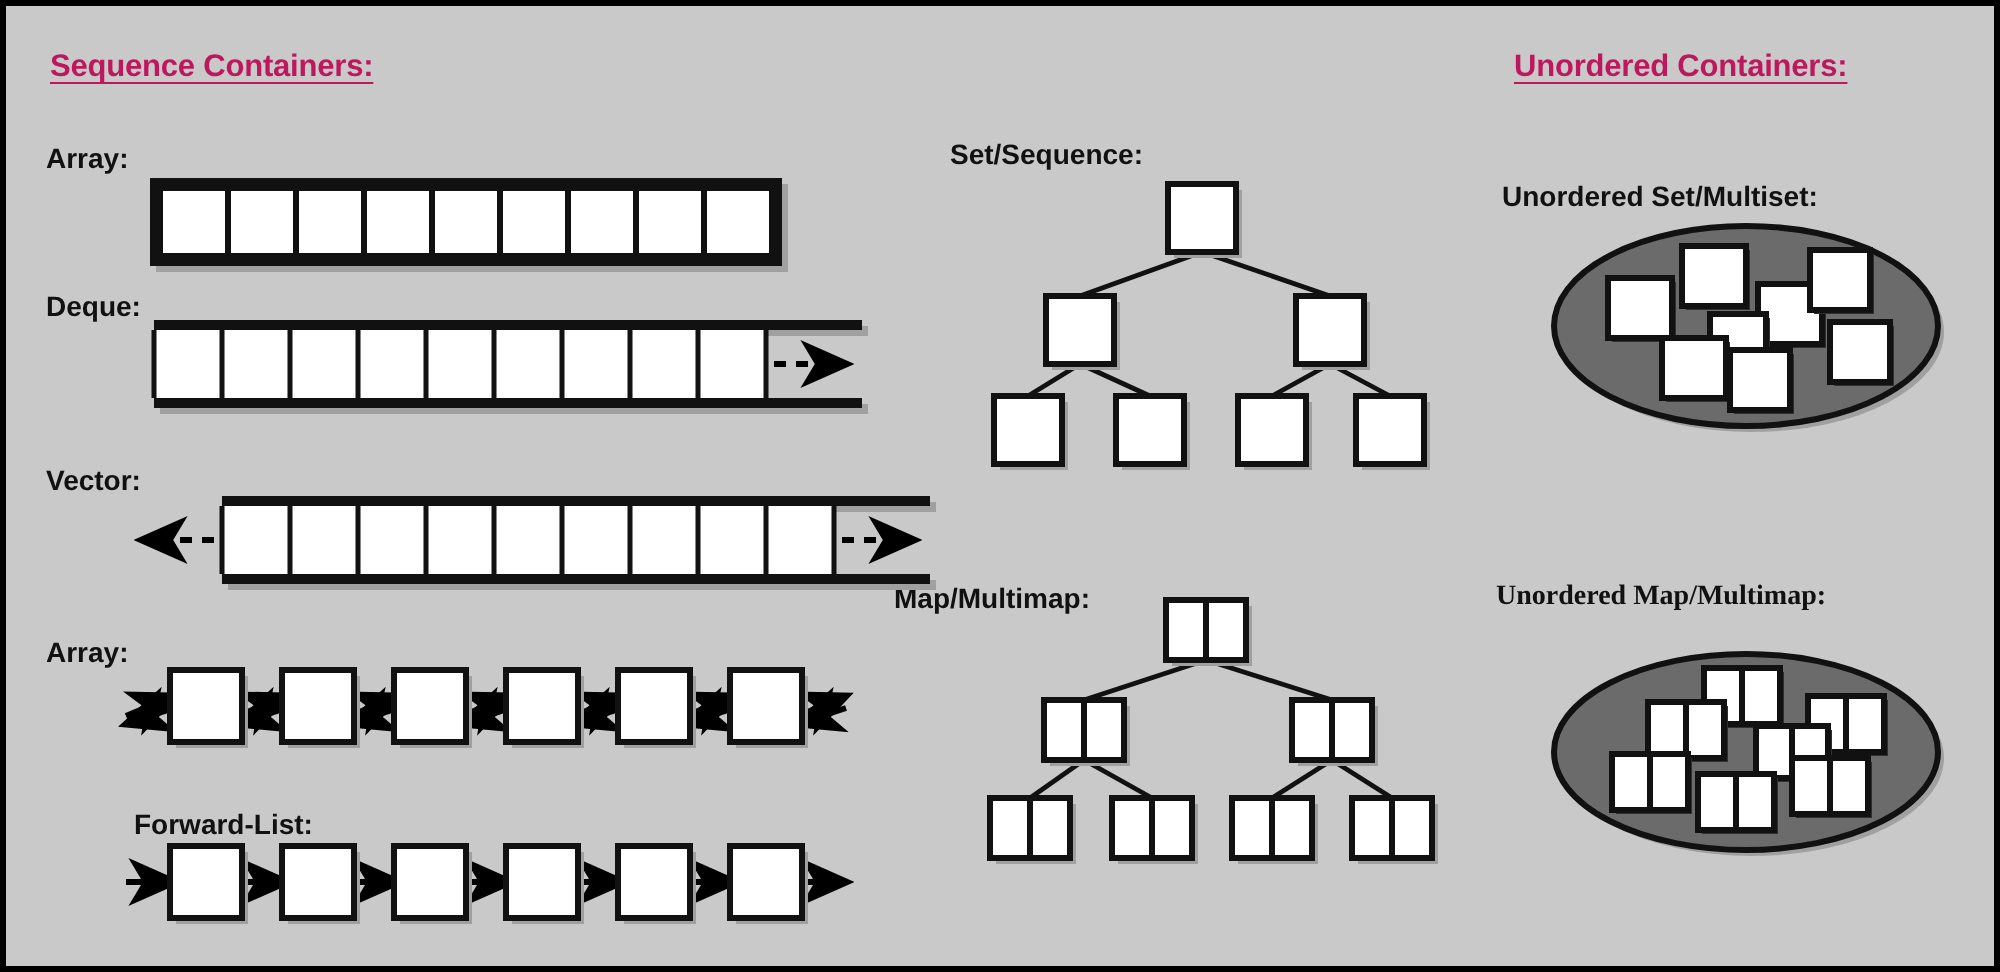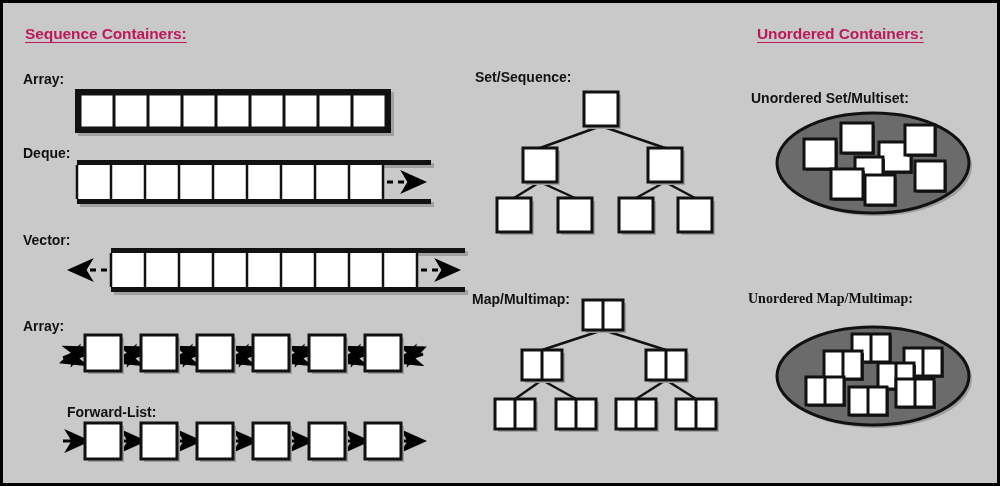--- a/index.html
+++ b/index.html
@@ -44,21 +44,21 @@
   <div class="col-head" style="left:22px;top:22px;">Sequence Containers:</div>
   <div class="col-head" style="left:722px;top:22px;margin-left:32px;">Unordered Containers:</div>
 
   <div class="sub-label" style="left:20px;top:68px;">Array:</div>
   <div class="sub-label" style="left:20px;top:142px;">Deque:</div>
   <div class="sub-label" style="left:20px;top:229px;">Vector:</div>
   <div class="sub-label" style="left:20px;top:315px;">Array:</div>
   <div class="sub-label" style="left:36px;top:401px;margin-left:28px;">Forward-List:</div>
 
   <div class="sub-label" style="left:472px;top:66px;">Set/Sequence:</div>
-  <div class="sub-label" style="left:469px;top:288px;">Map/Multimap:</div>
+  <div class="sub-label" style="left:444px;top:288px;">Map/Multimap:</div>
 
   <div class="sub-label" style="left:748px;top:66px;margin-top:21px;">Unordered Set/Multiset:</div>
   <div class="sub-label" style="left:745px;top:288px;font-family:Liberation Serif, serif;">Unordered Map/Multimap:</div>
 
   <svg class="gfx" id="gfx" width="1000" height="486" style="left:0;top:0;">
       <defs>
         <marker id="ah" markerWidth="9" markerHeight="9" refX="7.6" refY="4" orient="auto">
           <path d="M0,0 L9,4 L0,8 L2.4,4 Z" fill="#000"></path>
         </marker>
       </defs>

